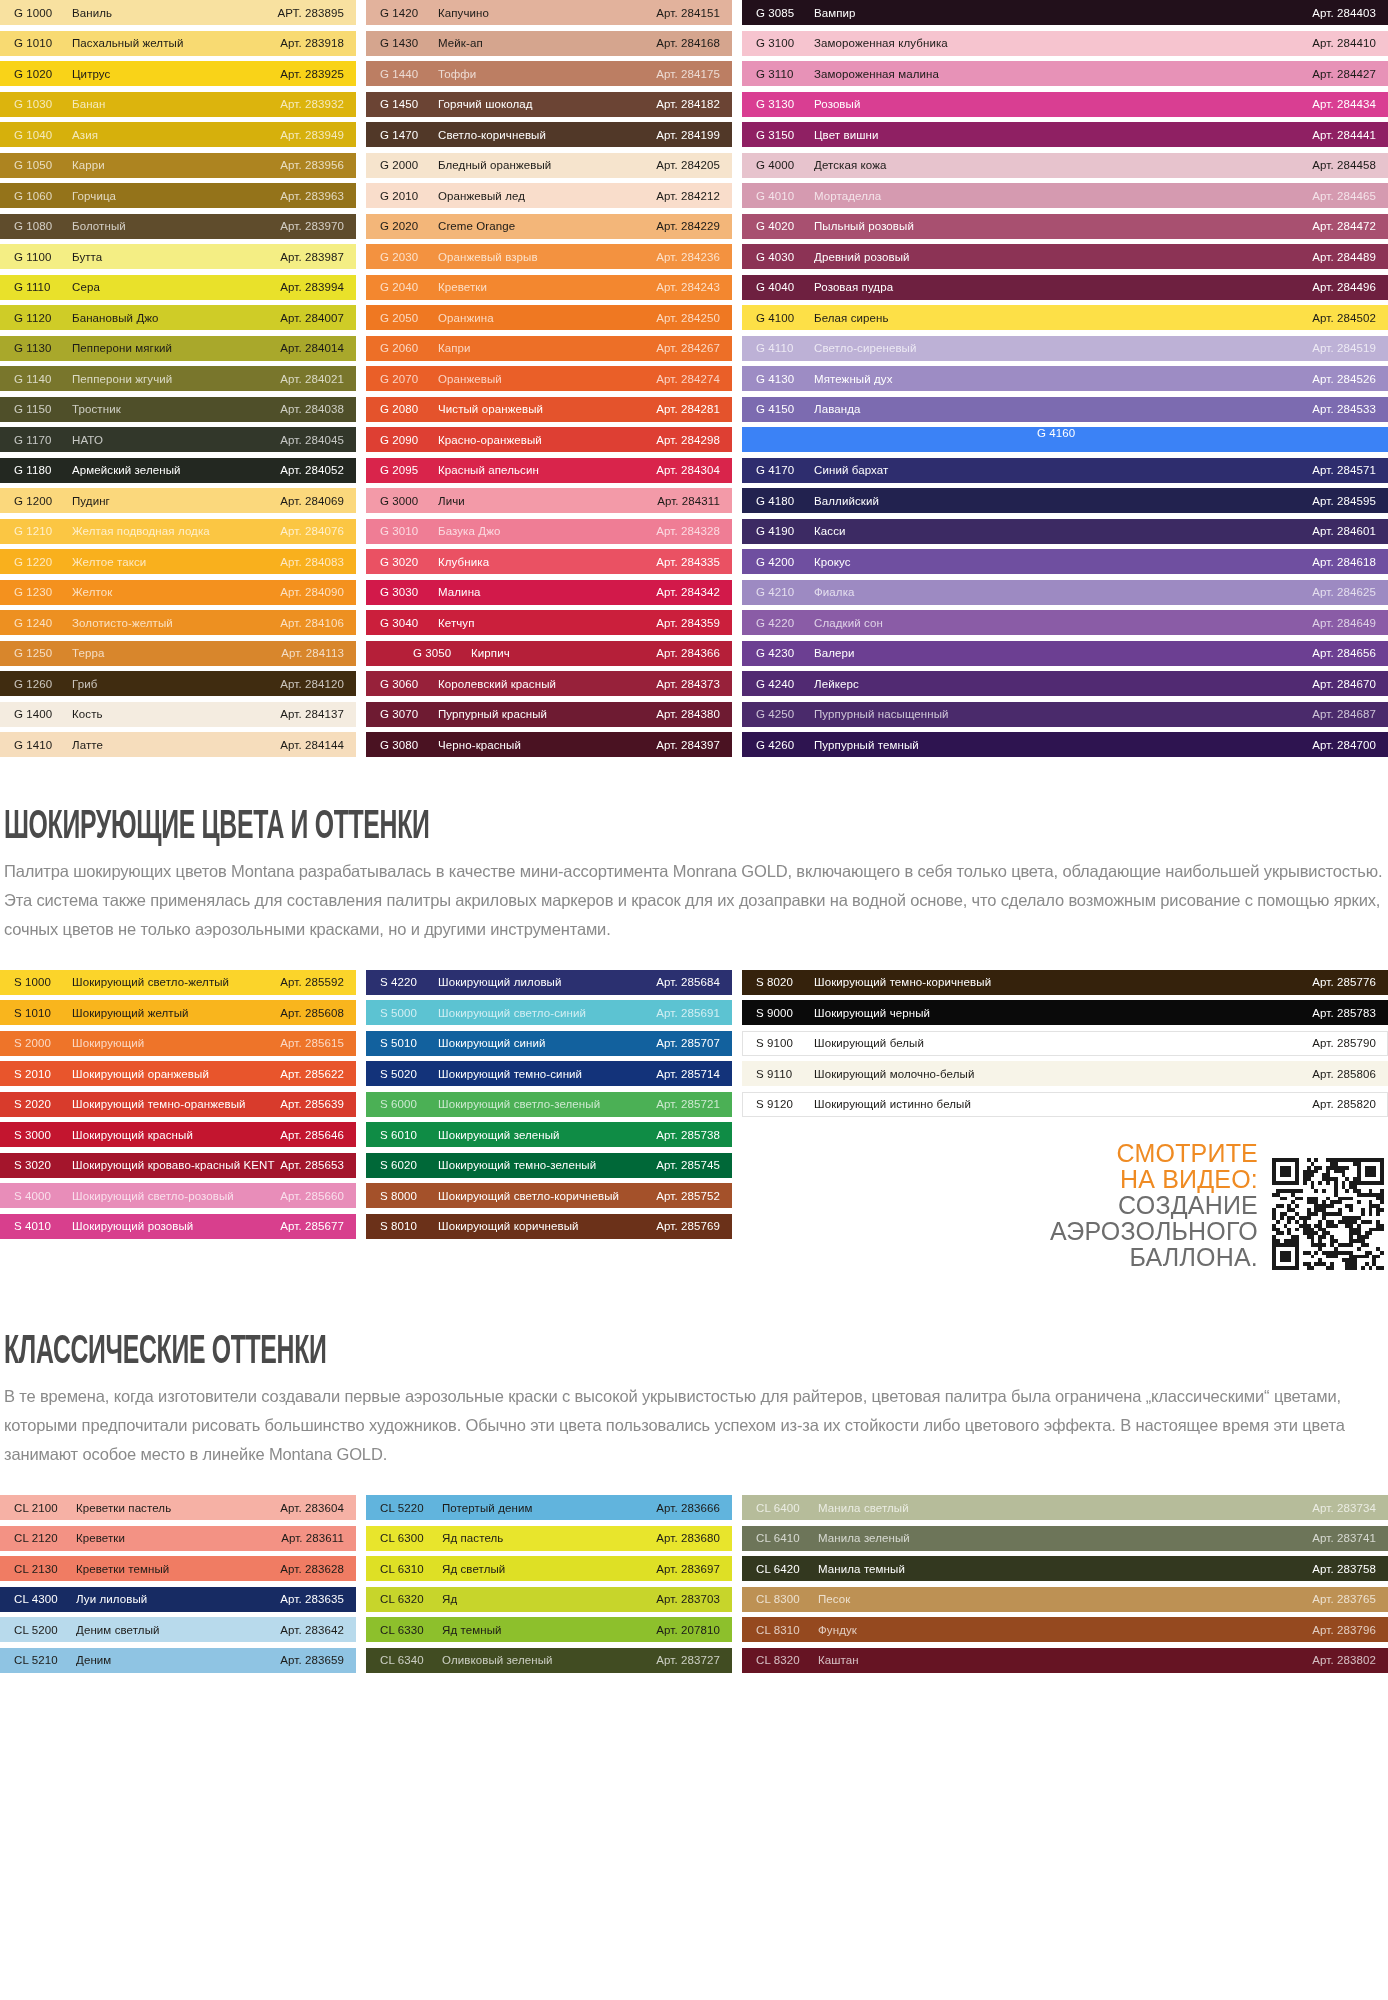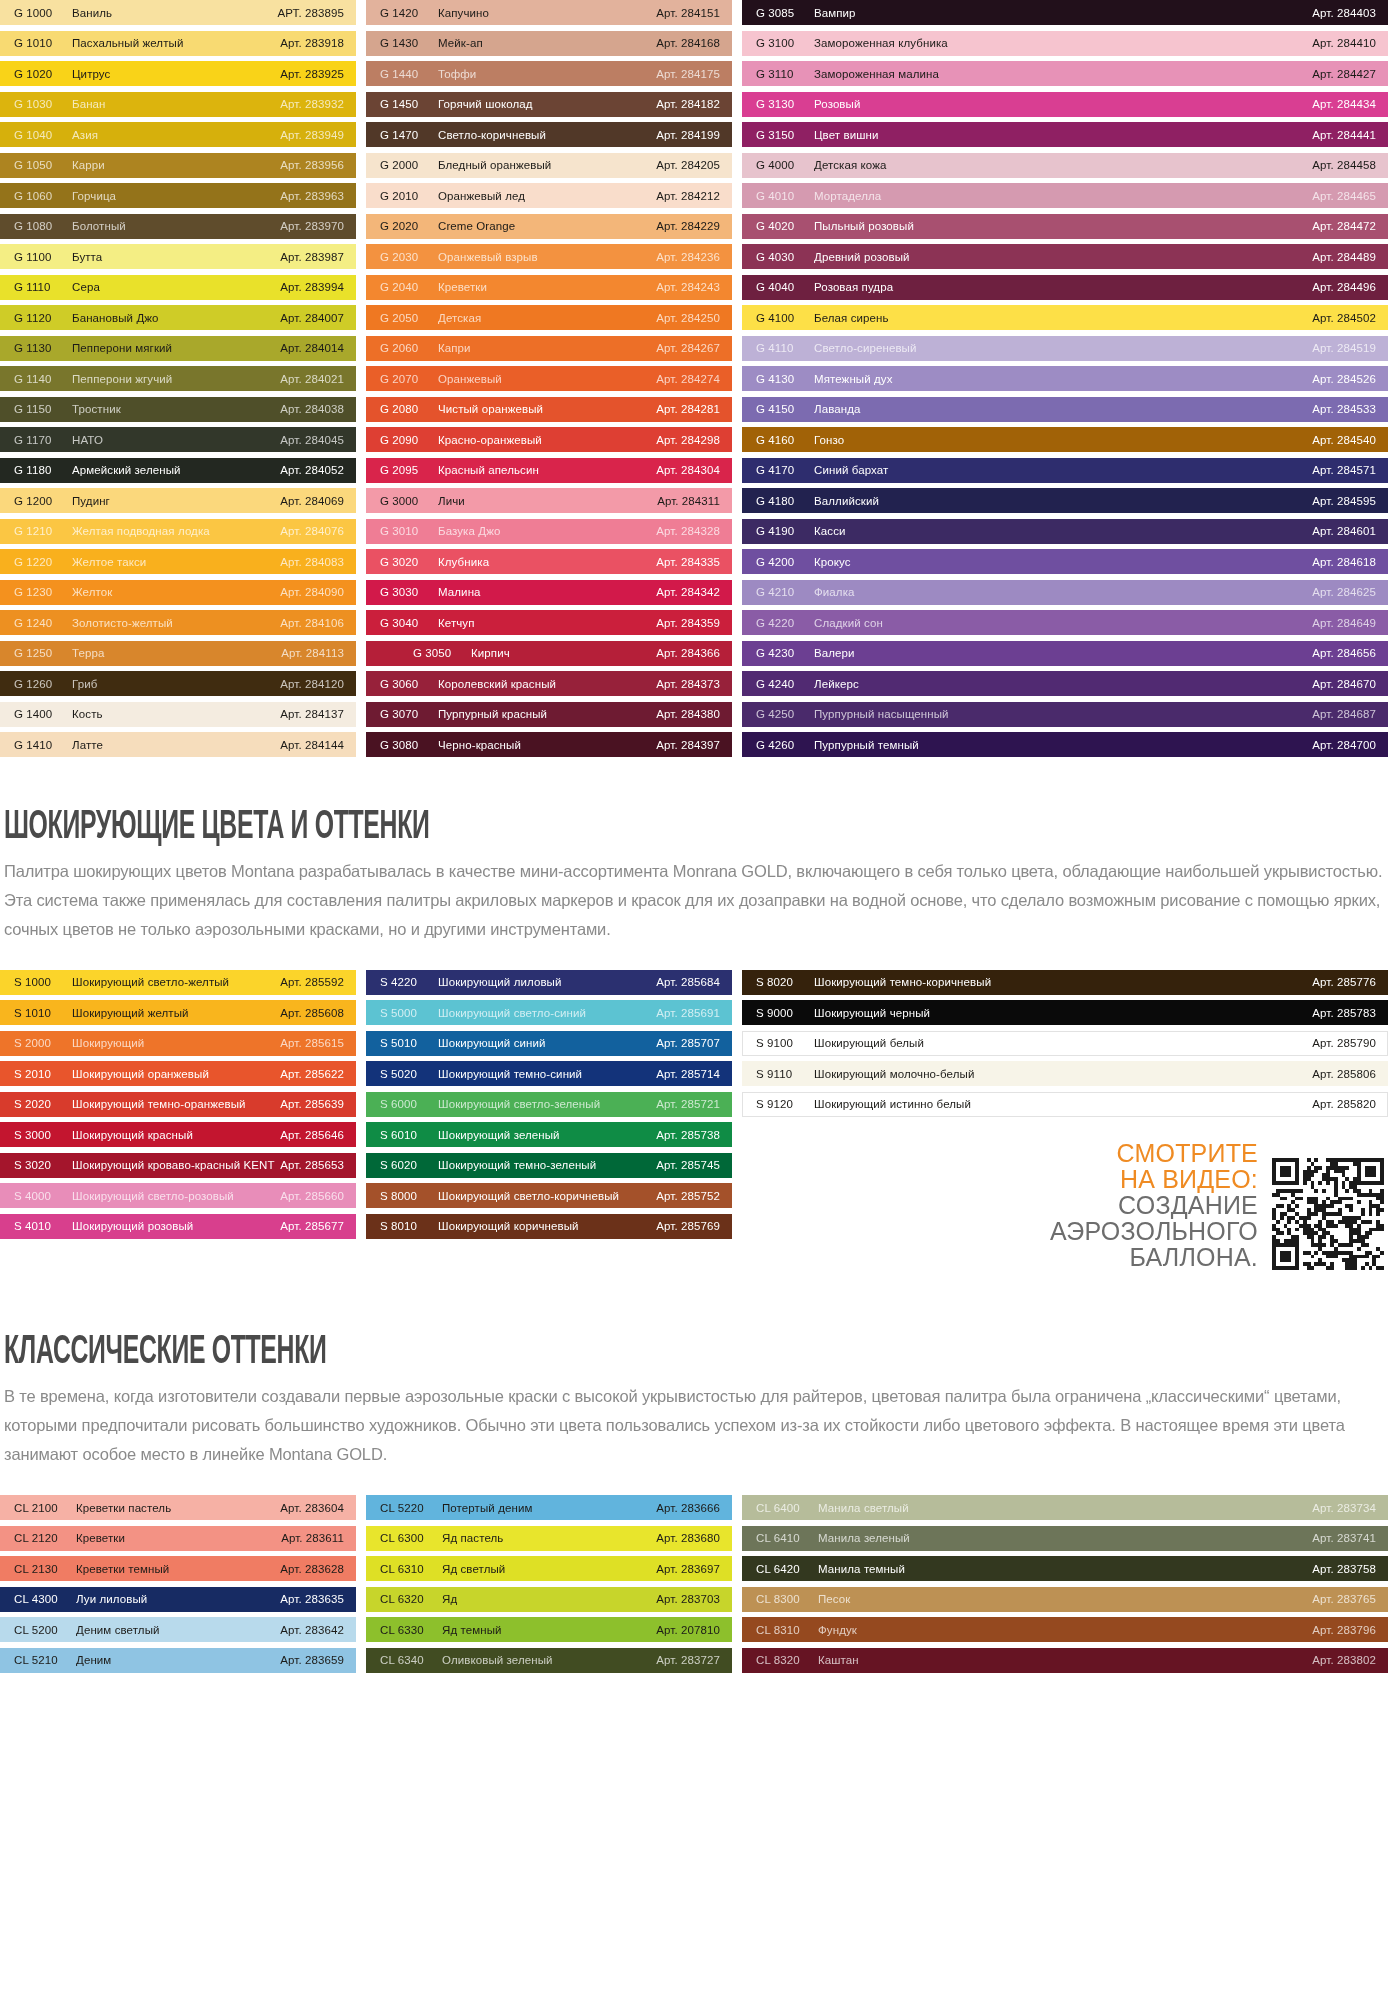--- a/index.html
+++ b/index.html
@@ -276,21 +276,21 @@
           <span class="nm">Оранжевый взрыв</span>
           <span class="art">Арт. 284236</span>
         </div>
         <div class="row dim" style="background: rgb(243, 135, 47);">
           <span class="code">G 2040</span>
           <span class="nm">Креветки</span>
           <span class="art">Арт. 284243</span>
         </div>
         <div class="row dim" style="background: rgb(239, 120, 34);">
           <span class="code">G 2050</span>
-          <span class="nm">Детская</span>
+          <span class="nm">Оранжина</span>
           <span class="art">Арт. 284250</span>
         </div>
         <div class="row dim" style="background: rgb(237, 111, 39);">
           <span class="code">G 2060</span>
           <span class="nm">Капри</span>
           <span class="art">Арт. 284267</span>
         </div>
         <div class="row dim" style="background: rgb(234, 95, 40);">
           <span class="code">G 2070</span>
           <span class="nm">Оранжевый</span>
@@ -421,21 +421,21 @@
         <div class="row dark" style="background: rgb(157, 140, 196);">
           <span class="code">G 4130</span>
           <span class="nm">Мятежный дух</span>
           <span class="art">Арт. 284526</span>
         </div>
         <div class="row dark" style="background: rgb(124, 107, 176);">
           <span class="code">G 4150</span>
           <span class="nm">Лаванда</span>
           <span class="art">Арт. 284533</span>
         </div>
-        <div class="row dark" style="background: #a16207;">
+        <div class="row dark" style="background: #3b82f6; flex-direction: column;">
           <span class="code">G 4160</span>
           <span class="nm">Гонзо</span>
           <span class="art">Арт. 284540</span>
         </div>
         <div class="row dark" style="background: rgb(46, 45, 110);">
           <span class="code">G 4170</span>
           <span class="nm">Синий бархат</span>
           <span class="art">Арт. 284571</span>
         </div>
         <div class="row dark" style="background: rgb(34, 34, 79);">

